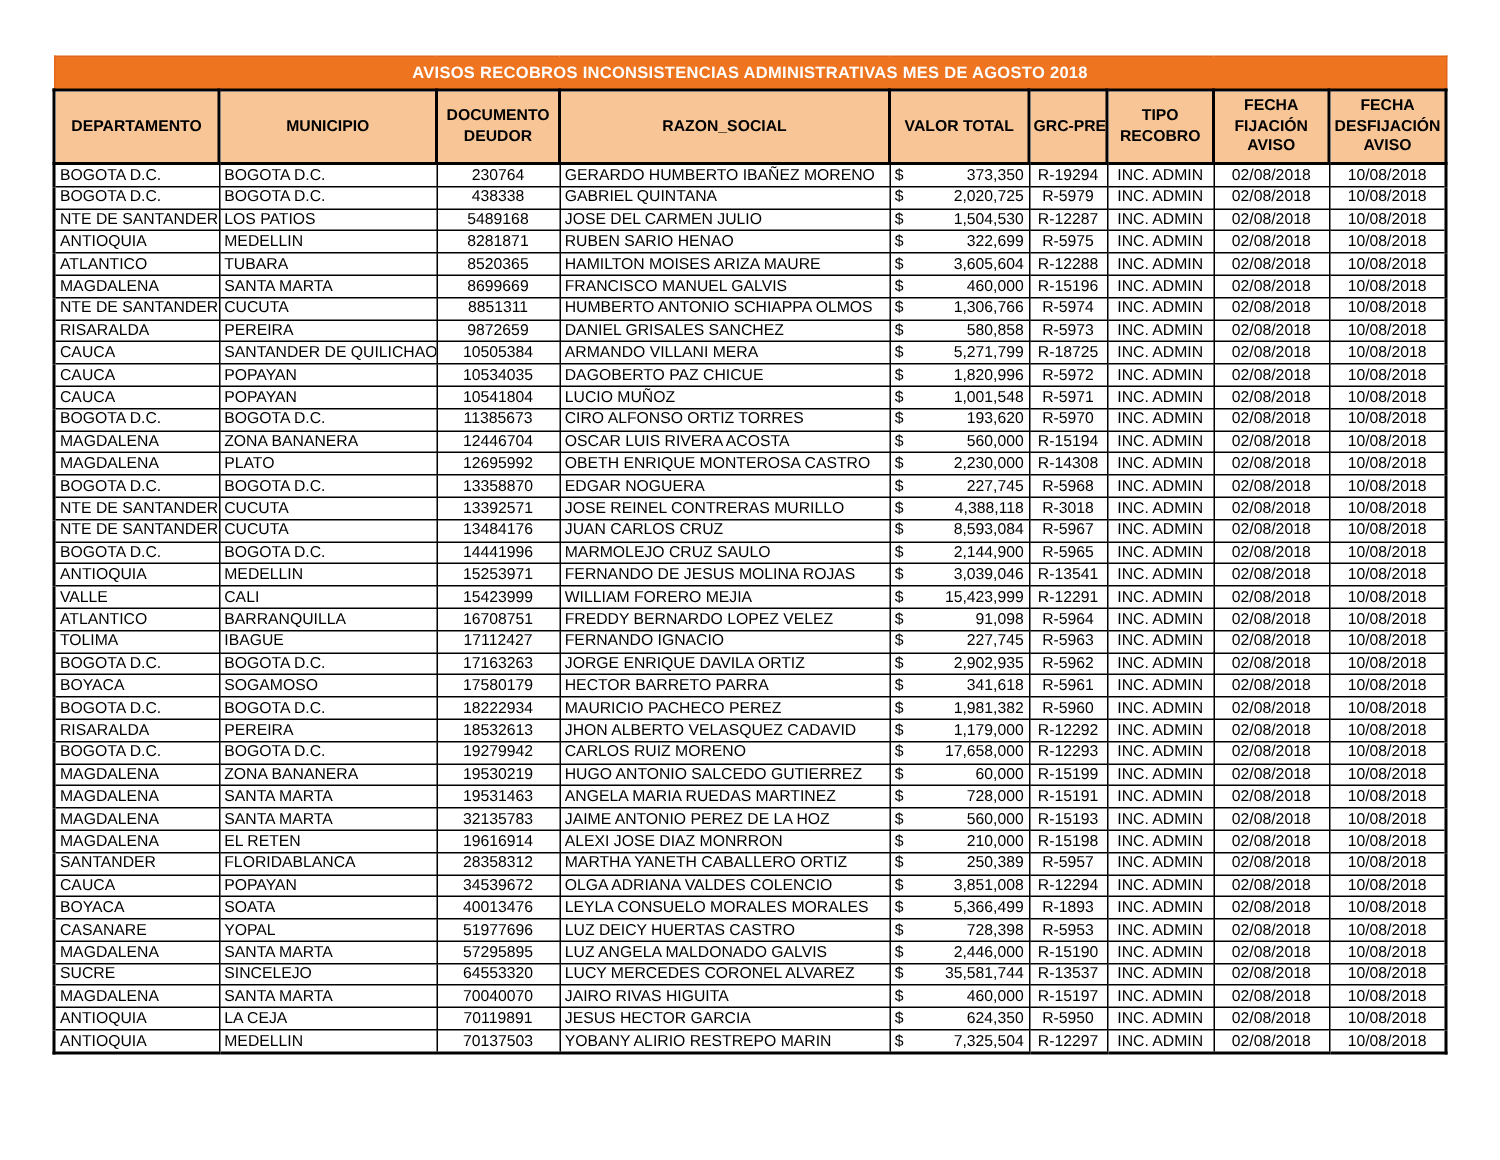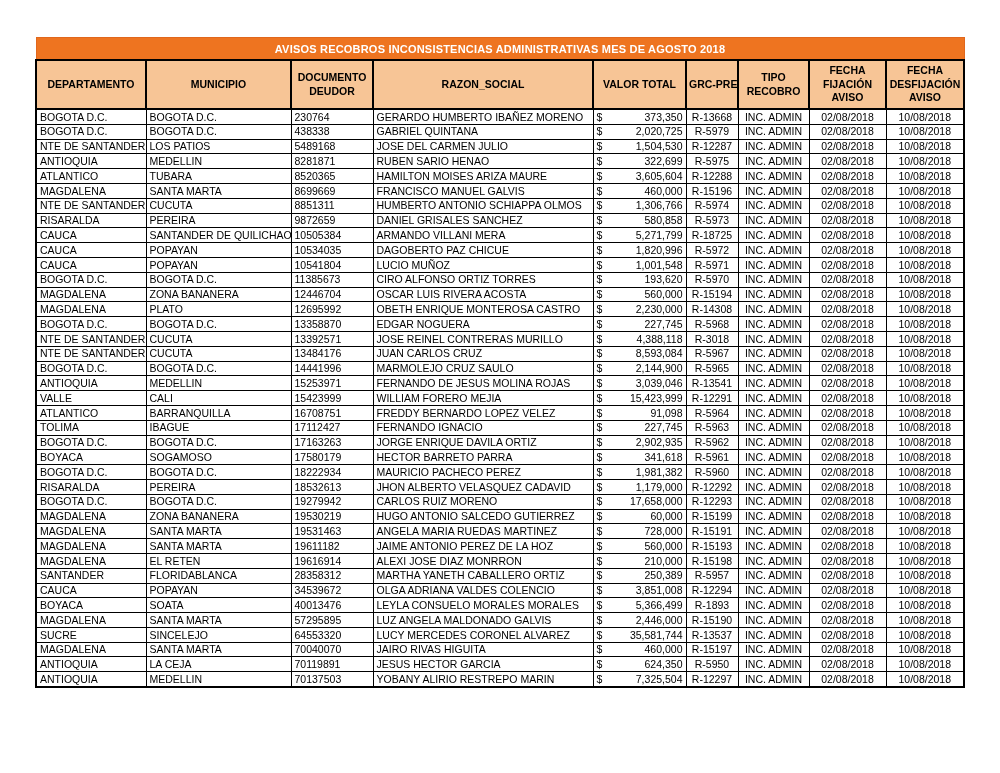--- a/index.html
+++ b/index.html
@@ -36,21 +36,21 @@
     font-size:10.5px; color:#000;
     height:13.8px; line-height:1;
     padding:0 3px; vertical-align:middle;
     white-space:nowrap; overflow:hidden;
   }
   tbody td:first-child { border-left-width:2px; }
   tbody td:last-child  { border-right-width:2px;margin-top:48px; }
   tbody tr:last-child td { border-bottom-width:2px; }
 
   .al { text-align:left; }
-  .ar { text-align:left; }
+  .ar { text-align:center; }
   .ac { text-align:center; }
 
   .money { display:flex; justify-content:space-between; align-items:center; width:100%; }
   .money .cur { text-align:left; }
   .money .amt { text-align:left; }
 </style>
 </head>
 <body>
 
 <div class="sheet">
@@ -87,21 +87,21 @@
     <td class="al">BOGOTA D.C.</td>
     <td class="al">BOGOTA D.C.</td>
     <td class="ar">230764</td>
     <td class="al">GERARDO HUMBERTO IBAÑEZ MORENO</td>
     <td>
       <div class="money">
         <span class="cur">$</span>
         <span class="amt">373,350</span>
       </div>
     </td>
-    <td class="ac">R-13668</td>
+    <td class="ac">R-19294</td>
     <td class="ac">INC. ADMIN</td>
     <td class="ac">02/08/2018</td>
     <td class="ac">10/08/2018</td>
   </tr>
         <tr>
     <td class="al">BOGOTA D.C.</td>
     <td class="al">BOGOTA D.C.</td>
     <td class="ar">438338</td>
     <td class="al">GABRIEL QUINTANA</td>
     <td>
@@ -543,21 +543,21 @@
       </div>
     </td>
     <td class="ac">R-15191</td>
     <td class="ac">INC. ADMIN</td>
     <td class="ac">02/08/2018</td>
     <td class="ac">10/08/2018</td>
   </tr>
         <tr>
     <td class="al">MAGDALENA</td>
     <td class="al">SANTA MARTA</td>
-    <td class="ar">19611182</td>
+    <td class="ar">32135783</td>
     <td class="al">JAIME ANTONIO PEREZ DE LA HOZ</td>
     <td>
       <div class="money">
         <span class="cur">$</span>
         <span class="amt">560,000</span>
       </div>
     </td>
     <td class="ac">R-15193</td>
     <td class="ac">INC. ADMIN</td>
     <td class="ac">02/08/2018</td>
@@ -616,20 +616,36 @@
     <td class="al">SOATA</td>
     <td class="ar">40013476</td>
     <td class="al">LEYLA CONSUELO MORALES MORALES</td>
     <td>
       <div class="money">
         <span class="cur">$</span>
         <span class="amt">5,366,499</span>
       </div>
     </td>
     <td class="ac">R-1893</td>
+    <td class="ac">INC. ADMIN</td>
+    <td class="ac">02/08/2018</td>
+    <td class="ac">10/08/2018</td>
+  </tr>
+        <tr>
+    <td class="al">CASANARE</td>
+    <td class="al">YOPAL</td>
+    <td class="ar">51977696</td>
+    <td class="al">LUZ DEICY HUERTAS CASTRO</td>
+    <td>
+      <div class="money">
+        <span class="cur">$</span>
+        <span class="amt">728,398</span>
+      </div>
+    </td>
+    <td class="ac">R-5953</td>
     <td class="ac">INC. ADMIN</td>
     <td class="ac">02/08/2018</td>
     <td class="ac">10/08/2018</td>
   </tr>
         <tr>
     <td class="al">MAGDALENA</td>
     <td class="al">SANTA MARTA</td>
     <td class="ar">57295895</td>
     <td class="al">LUZ ANGELA MALDONADO GALVIS</td>
     <td>

